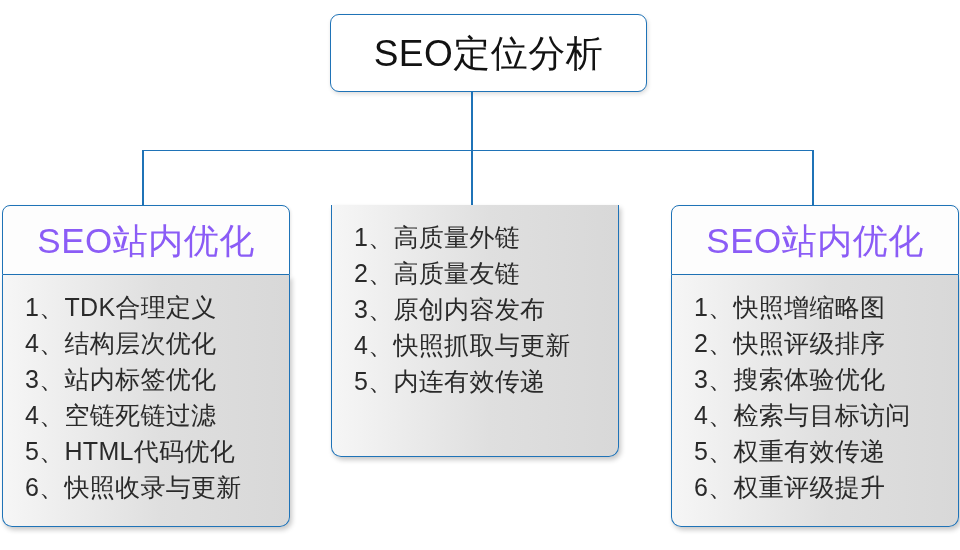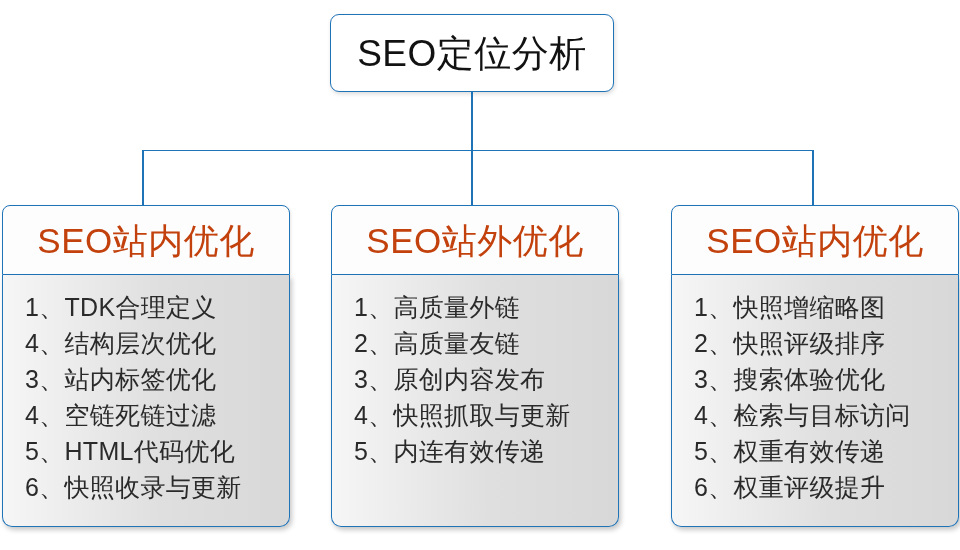--- a/index.html
+++ b/index.html
@@ -17,21 +17,21 @@
     position: relative;
     width: 960px;
     height: 550px;
   }
 
   
   .root-box {
     position: absolute;
     left: 330px;
     top: 14px;
-    width: 284px;
+    width: 317px;
     height: 78px;
     box-sizing: border-box;
     border: 1.4px solid #1f73b7;
     border-radius: 9px;
     background: #ffffff;
     display: flex;
     align-items: center;
     justify-content: center;
     box-shadow: 1px 2px 4px rgba(0,0,0,0.14);
   }
@@ -71,21 +71,21 @@
     border: 1.4px solid #1f73b7;
     border-radius: 8px 8px 0 0;
     background: #fdfdfd;
     display: flex;
     align-items: center;
     justify-content: center;
     box-shadow: 1px 1px 3px rgba(0,0,0,0.10);
   }
   .col-header-title {
     font-size: 35px;
-    color: #c2410c;
+    color: #8b5cf6;
     line-height: 1;
     white-space: nowrap;
     letter-spacing: 0.5px;
   }
 
   .col-list {
     box-sizing: border-box;
     width: 100%;
     height: 252px;
     border: 1.4px solid #1f73b7;
@@ -127,23 +127,20 @@
       <div class="list-item">1、TDK合理定义</div>
       <div class="list-item">4、结构层次优化</div>
       <div class="list-item">3、站内标签优化</div>
       <div class="list-item">4、空链死链过滤</div>
       <div class="list-item">5、HTML代码优化</div>
       <div class="list-item">6、快照收录与更新</div>
     </div>
   </div>
 
   <div class="col col-2">
-    <div class="col-header">
-      <span class="col-header-title">SEO站外优化</span>
-    </div>
     <div class="col-list">
       <div class="list-item">1、高质量外链</div>
       <div class="list-item">2、高质量友链</div>
       <div class="list-item">3、原创内容发布</div>
       <div class="list-item">4、快照抓取与更新</div>
       <div class="list-item">5、内连有效传递</div>
     </div>
   </div>
 
   <div class="col col-3">

